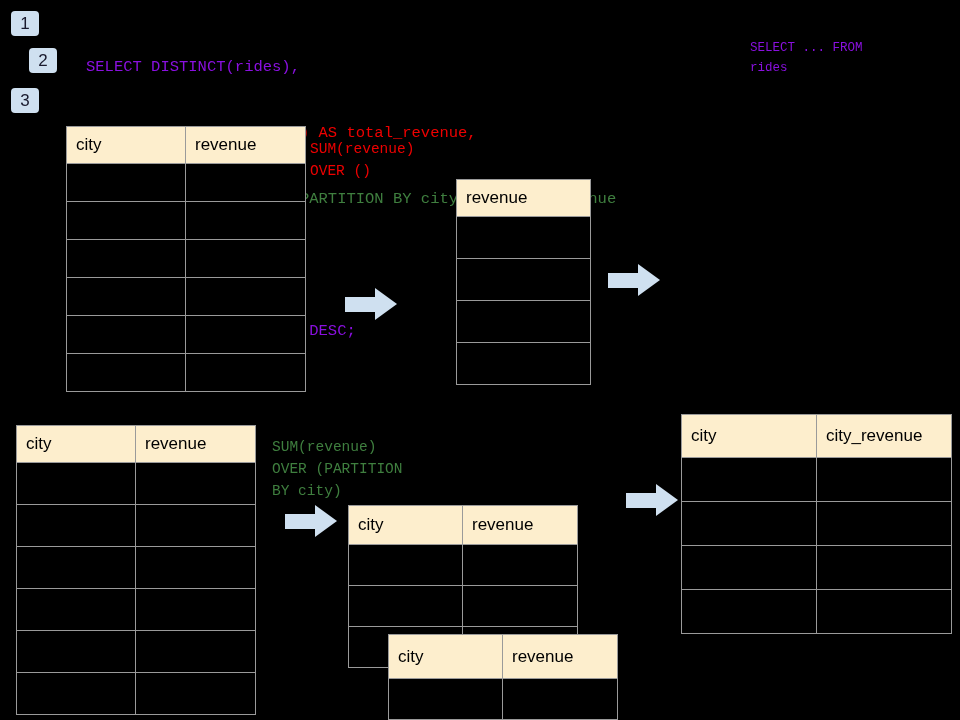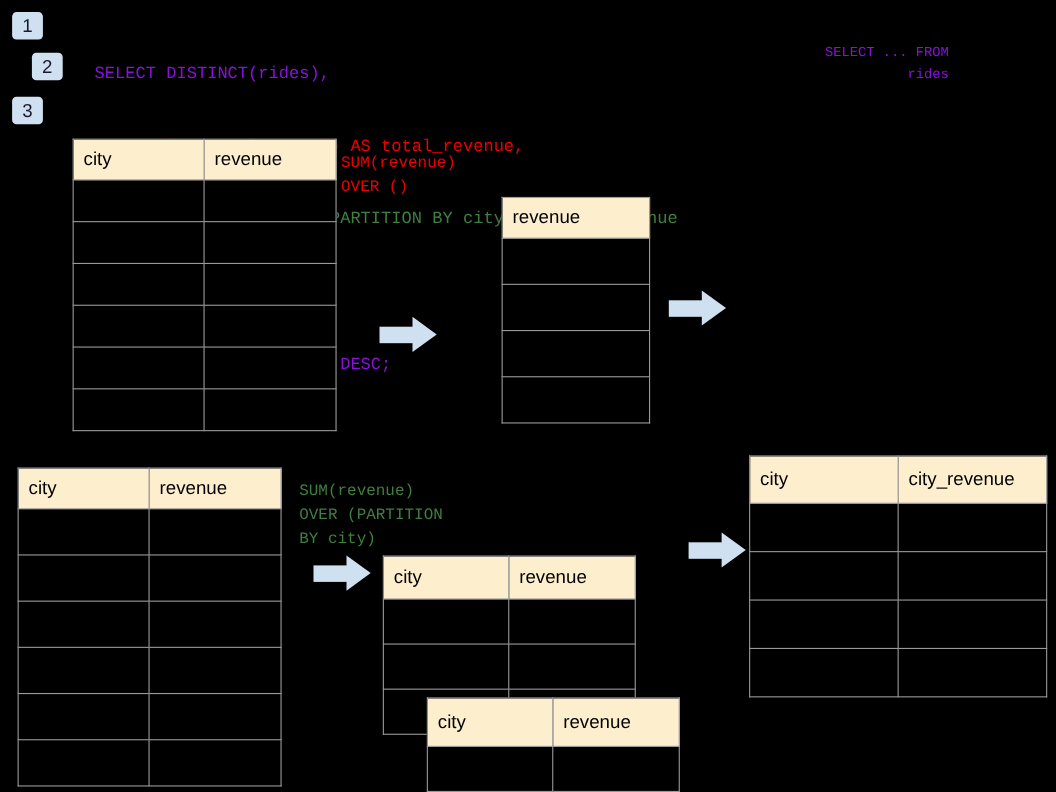--- a/index.html
+++ b/index.html
@@ -45,21 +45,20 @@
   .c-red    { color: #ee0000; }
   .c-green  { color: #3f7f3f; }
 
   .sidenote {
     position: absolute;
     font-family: "Liberation Mono", monospace;
     font-size: 12.5px;
     line-height: 20px;
     white-space: pre;
     color: #8a10e0;
-    text-align: right;
   }
 
   .annot {
     position: absolute;
     font-family: "Liberation Mono", monospace;
     font-size: 14.5px;
     line-height: 22px;
     white-space: pre;
   }
   .annot.red   { color: #ee0000; }

